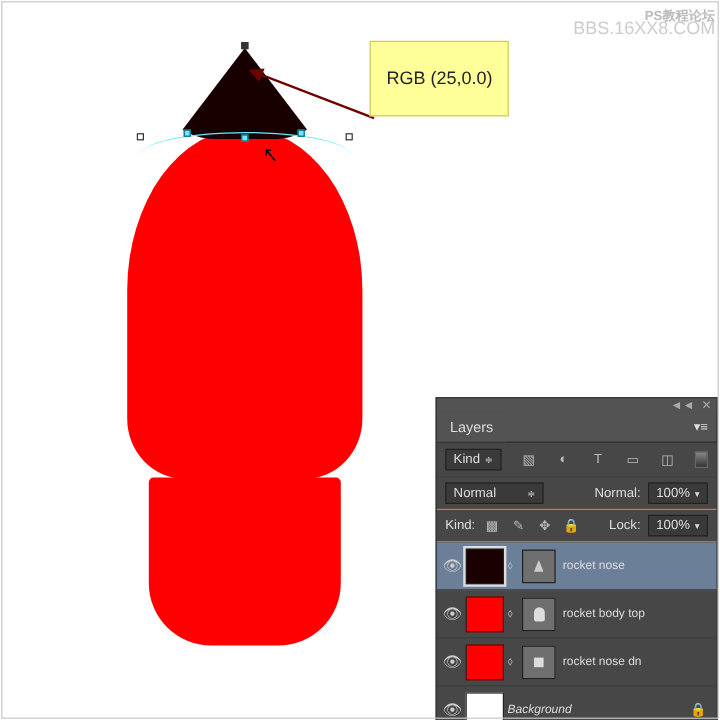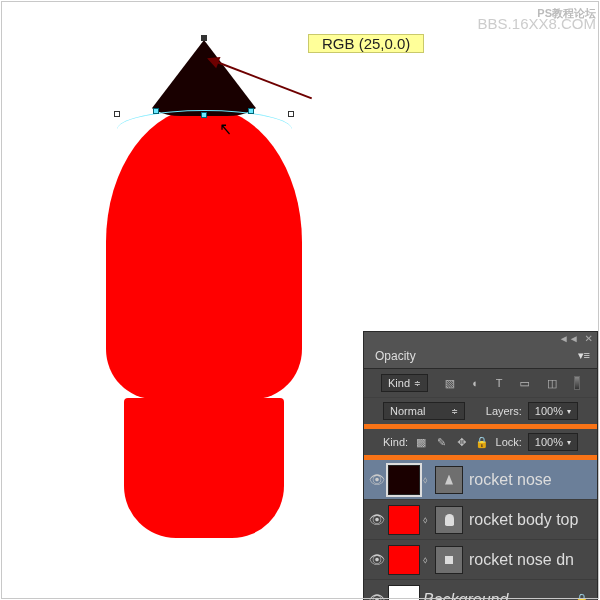--- a/index.html
+++ b/index.html
@@ -6,46 +6,46 @@
 body{width:600px;height:600px;background:#fff;position:relative;overflow:hidden}
 .canvas{position:absolute;inset:0}
 .rocket-body-top{position:absolute;left:106px;top:107px;width:196px;height:292px;background:#ff0000;border-radius:98px 98px 48px 48px/135px 135px 50px 50px}
 .rocket-body-dn{position:absolute;left:124px;top:398px;width:160px;height:140px;background:#ff0000;border-radius:4px 4px 52px 52px}
 .rocket-nose{position:absolute;left:146px;top:40px;width:116px;height:76px;background:#190000;clip-path:polygon(50% 0,100% 100%,0 100%);border-radius:0 0 35px 35px/0 0 18px 18px}
 .path-line{position:absolute;left:117px;top:110px;width:175px;height:20px;border-top:1px solid #6ce9ff;border-radius:90px 90px 0 0/20px 20px 0 0}
 .anchor{position:absolute;width:6px;height:6px;background:#fff;border:1px solid #333}
 .anchor.filled{background:#333}
 .handle{position:absolute;width:6px;height:6px;background:#6ce9ff;border:1px solid #006677}
 .cursor{position:absolute;left:218px;top:118px;font-size:18px;color:#000;transform:scaleX(0.85)}
-.callout{position:absolute;left:308px;top:34px;background:#ffff99;border:1px solid #c9c96b;padding:0 13px;font-size:15px;color:#222}
+.callout{position:absolute;left:308px;top:34px;background:#ffff99;border:1px solid #c9c96b;padding:22px 13px;font-size:15px;color:#222}
 .arrow{position:absolute;left:209px;top:58px;width:110px;height:2px;background:#6e0000;transform:rotate(21deg);transform-origin:left center}
 .arrow::before{content:"";position:absolute;left:-2px;top:-5px;border-right:12px solid #6e0000;border-top:6px solid transparent;border-bottom:6px solid transparent}
 .watermark-top{position:absolute;right:4px;top:6px;font-size:11px;color:#bbb;font-weight:bold}
 .watermark-bot{position:absolute;right:4px;top:15px;font-size:15px;color:#ccc}
 .layers-panel{position:absolute;left:363px;top:331px;width:235px;background:#535353;border:1px solid #2a2a2a;font-size:11px;color:#ddd}
 .panel-tabs-bar{height:12px;background:#535353;display:flex;justify-content:flex-end;align-items:center;padding-right:4px;gap:6px}
 .panel-tabs-bar span{font-size:10px;color:#aaa}
 .panel-tab-row{display:flex;border-bottom:1px solid #2a2a2a}
 .panel-tab{padding:5px 11px;background:#535353;font-size:12px}
 .panel-menu{margin-left:auto;padding:5px 7px;cursor:pointer}
-.panel-row{display:flex;align-items:center;padding:5px 17px;gap:17px;border-bottom:1px solid #404040;background:#474747}
+.panel-row{display:flex;align-items:center;padding:5px 7px;gap:17px;border-bottom:1px solid #404040;background:#474747}
 .sel{background:#3a3a3a;border:1px solid #222;padding:2px 6px;display:inline-flex;align-items:center;gap:4px;font-size:11px}
 .chev{font-size:8px}
 .ico{width:16px;height:14px;display:inline-flex;align-items:center;justify-content:center;color:#bbb;font-size:11px}
 .ico2{width:14px;height:14px;border:1px solid #666;display:inline-block;background:#3a3a3a}
-.opacity-row{display:flex;align-items:center;padding:4px 19px;gap:6px;border-bottom:5px solid #f97316;background:#474747}
+.opacity-row{display:flex;align-items:center;padding:4px 7px;gap:6px;border-bottom:1px solid #f97316;background:#474747}
 .layers-list{background:#474747}
 .layer{display:flex;align-items:center;height:40px;border-bottom:1px solid #3c3c3c;padding-left:2px}
 .layer.sel-layer{background:#6b7f99}
 .eye{width:22px;text-align:center;font-size:13px;color:#ccc}
 .thumb{width:32px;height:30px;border:1px solid #222;margin-right:3px;display:flex;align-items:center;justify-content:center}
 .mask{width:28px;height:28px;background:#6f6f6f;border:1px solid #222;margin-right:6px;display:flex;align-items:center;justify-content:center}
 .mask-shape{width:9px;height:12px;background:#ddd}
 .link{width:10px;font-size:10px;color:#bbb;margin-right:2px}
-.layer-name{font-size:16px}
+.layer-name{font-size:10px}
 .layer-name.bg{font-style:italic}
 .lock-end{margin-left:auto;margin-right:8px;font-size:11px;color:#bbb}
 .canvas-border{position:absolute;left:1px;top:1px;right:1px;bottom:1px;border:1px solid #c8c8c8;pointer-events:none}
 </style>
 </head>
 <body>
 
 <div class="canvas">
   <div class="rocket-body-dn"></div>
   <div class="rocket-body-top"></div>
@@ -64,41 +64,41 @@
 
 <div class="watermark-top">PS教程论坛</div>
 <div class="watermark-bot">BBS.16XX8.COM</div>
 
 <div class="layers-panel">
   <div class="panel-tabs-bar">
       <span>◄◄</span>
       <span>✕</span>
     </div>
   <div class="panel-tab-row">
-    <div class="panel-tab">Opacity</div>
+    <div class="panel-tab">Layers</div>
     <div class="panel-menu">▾≡</div>
   </div>
   <div class="panel-row">
     <div class="sel">
         <span>Kind</span>
         <span class="chev">≑</span>
       </div>
     <span class="ico">▧</span>
     <span class="ico">◐</span>
     <span class="ico">T</span>
     <span class="ico">▭</span>
     <span class="ico">◫</span>
     <span class="ico2" style="margin-left:auto;background:linear-gradient(#888,#333)"></span>
   </div>
   <div class="opacity-row">
     <div class="sel" style="width:82px">
         <span>Normal</span>
         <span class="chev" style="margin-left:auto">≑</span>
       </div>
-    <span style="margin-left:auto">Layers:</span>
+    <span style="margin-left:auto">Normal:</span>
     <div class="sel">
         <span>100%</span>
         <span class="chev">▾</span>
       </div>
   </div>
   <div class="opacity-row">
     <span>Kind:</span>
     <span class="ico">▩</span>
     <span class="ico">✎</span>
     <span class="ico">✥</span>

